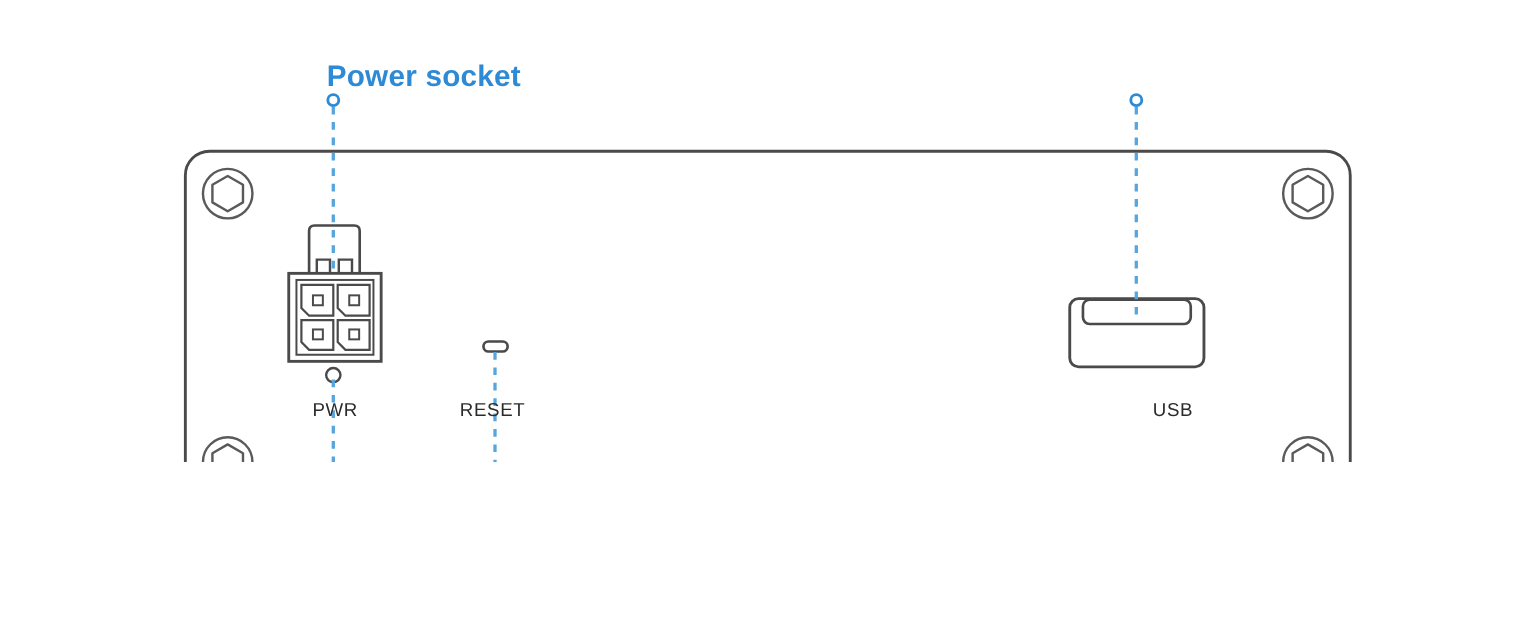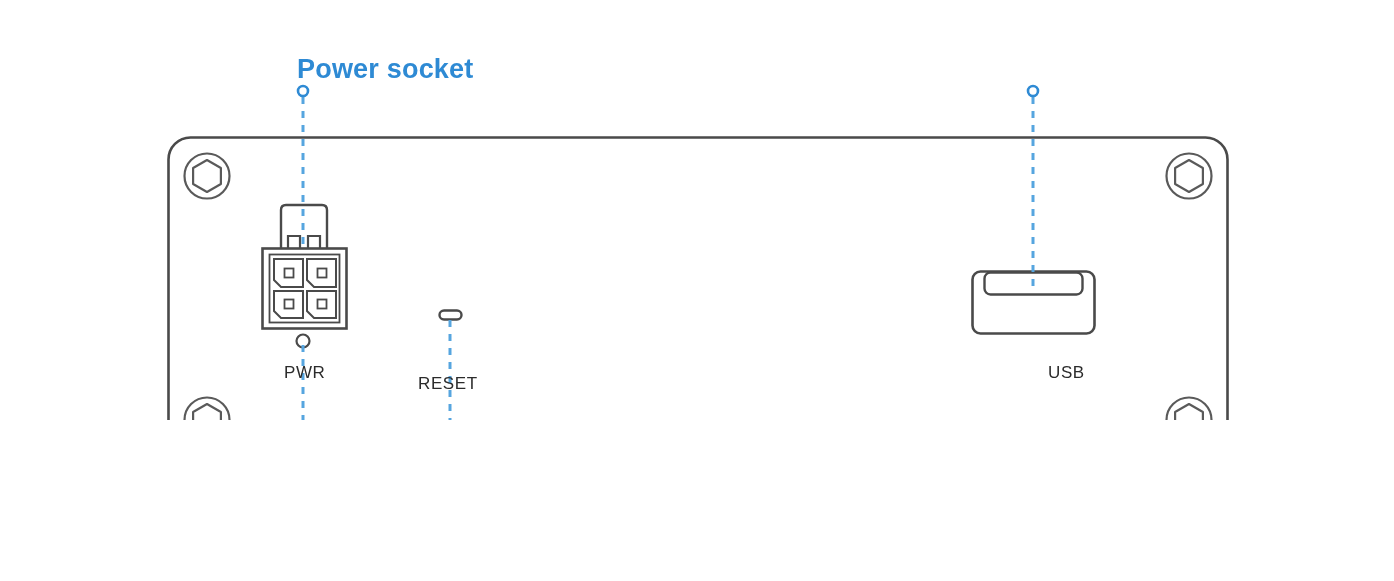--- a/index.html
+++ b/index.html
@@ -40,21 +40,21 @@
     font-size: 17px;
     color: #2b2b2b;
     white-space: nowrap;
     letter-spacing: 0.6px;
   }
   #lbl-power-socket { left: 297px; top: 54px; }
   #lbl-usb-port     { left: 1021px; top: 54px; }
   #lbl-power-led    { left: 166px; top: 506px; }
   #lbl-reset-button { left: 440px; top: 506px; }
   #lbl-pwr   { left: 284px; top: 363px; }
-  #lbl-reset { left: 418px; top: 363px; margin-top: 11px; }
+  #lbl-reset { left: 418px; top: 363px; }
   #lbl-usb   { left: 1048px; top: 363px; }
 </style>
 </head>
 <body>
 
 <div id="stage">
 
   <svg id="diagram" viewBox="0 0 1394 581">
 
     <g>

